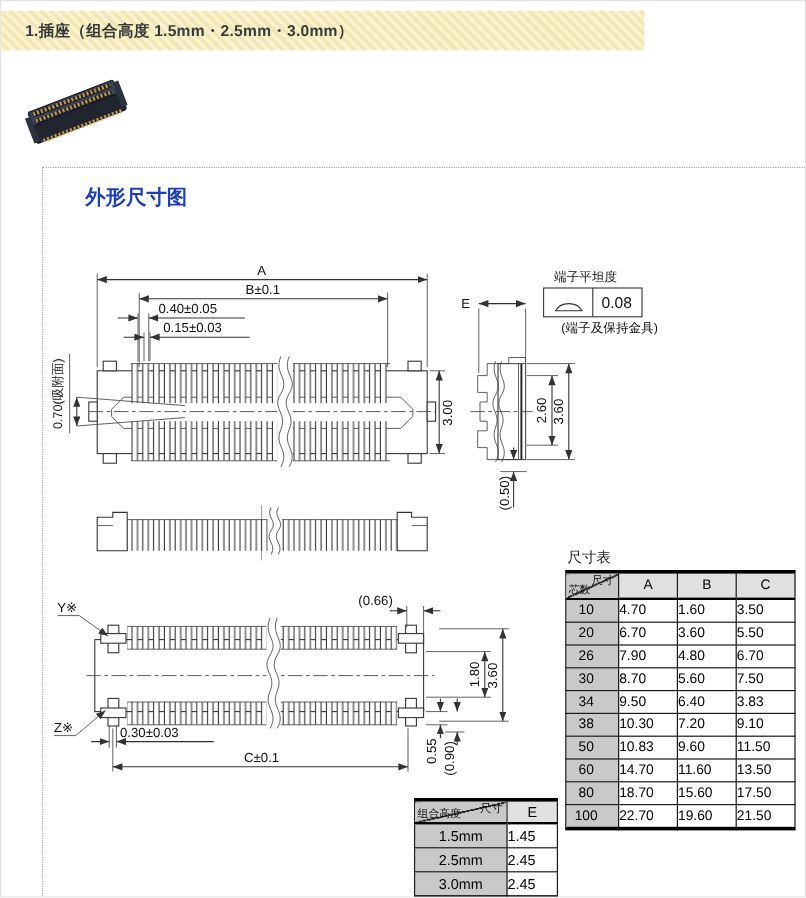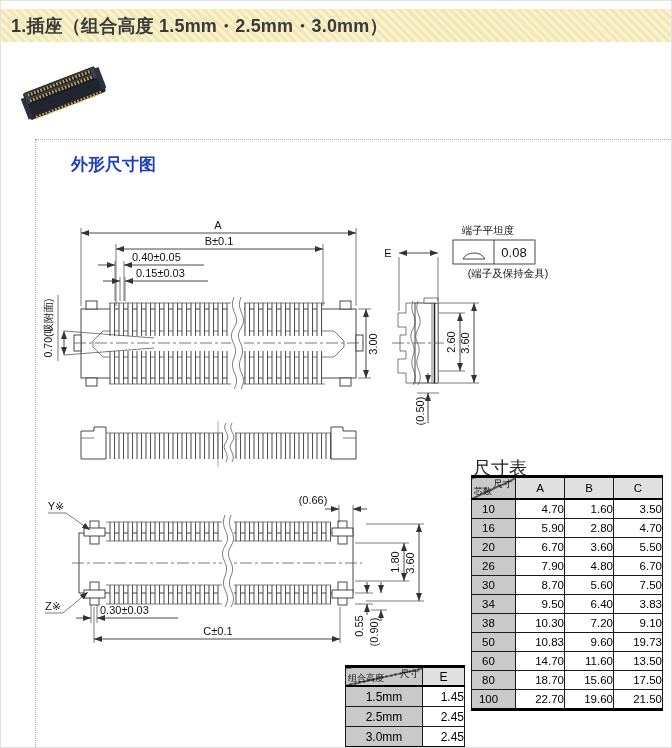--- a/index.html
+++ b/index.html
@@ -2,54 +2,54 @@
 <html><head>
 <meta charset="utf-8">
 <style>
   html,body { margin:0; padding:0; background:#fff; }
   .page {
     position:relative; width:672px; height:748px; overflow:hidden;
     background:#fff; font-family:"Liberation Sans","DejaVu Sans",sans-serif;
     border:1px solid #e3e3e3; box-sizing:border-box;
   }
   .header-bar {
-    position:absolute; left:0; top:8px; width:672px; height:33px;
+    position:absolute; left:0; top:8px; width:536px; height:33px;
     background:repeating-linear-gradient(45deg,#f9f2cc 0px,#f9f2cc 3px,#f1e6b5 3px,#f1e6b5 6px);
-    display:flex; align-items:center; box-sizing:border-box; padding-left:10px;
-    font-size:18px; font-weight:bold; color:#3a3a3a; letter-spacing:0.2px;
+    display:flex; align-items:center; box-sizing:border-box; padding-left:20px;
+    font-size:13px; font-weight:bold; color:#3a3a3a; letter-spacing:0.2px;
   }
   .dotted-box {
     position:absolute; left:34px; top:138px; width:660px; height:640px;
     border:1px dotted #a9a9a9;
   }
   .section-title {
     position:absolute; left:70px; top:152px;
     color:#1b3ec4; font-size:17px; font-weight:bold;
   }
   .tol-box {
     position:absolute; left:68px; top:181px; background:#e8e8e8;
     font-size:12px; color:#333; padding:5px 16px 5px 16px;
   }
   .drawing-svg { position:absolute; left:35px; top:210px; }
 
   
-  .size-table-title { position:absolute; left:472px; top:455px; font-size:18px; color:#222; }
+  .size-table-title { position:absolute; left:472px; top:455px; font-size:12px; color:#222; }
   table.dim-table { border-collapse:collapse; position:absolute; table-layout:fixed;
     border-top:3px solid #000; border-bottom:3px solid #000; }
   table.dim-table td, table.dim-table th { border:1px solid #1a1a1a; padding:0; font-weight:normal; }
   table.dim-table thead th { border-bottom:2px solid #000; }
   .size-table { left:470px; top:474px; font-size:11.5px; color:#000; }
   .size-table th, .size-table td { height:18px; }
   .size-table thead th { height:20px; }
   .e-table { left:344px; top:664px; font-size:12px; color:#000; }
   .e-table th, .e-table td { height:19px; }
   .e-table thead th { height:17px; }
   .g1 { background:#c9c9c9; }
   .g2 { background:#e0e0e0; }
-  .num { text-align:right; }
+  .num { text-align:left; }
   .rowhead { text-align:center; padding-right:10px !important; }
   .lblcell { text-align:center;margin-left:16px; }
   th.corner {
     position:relative;
     background:
       linear-gradient(to bottom right,
         rgba(0,0,0,0) calc(50% - 0.7px), #222 calc(50% - 0.7px),
         #222 calc(50% + 0.7px), rgba(0,0,0,0) calc(50% + 0.7px)),
       #c9c9c9;
   }
@@ -304,26 +304,20 @@
       </tr>
     </thead>
     <tbody>
       <tr>
           <td class="g1 rowhead">10</td>
           <td class="num">4.70</td>
           <td class="num">1.60</td>
           <td class="num">3.50</td>
         </tr>
       <tr>
-          <td class="g1 rowhead">16</td>
-          <td class="num">5.90</td>
-          <td class="num">2.80</td>
-          <td class="num">4.70</td>
-        </tr>
-      <tr>
           <td class="g1 rowhead">20</td>
           <td class="num">6.70</td>
           <td class="num">3.60</td>
           <td class="num">5.50</td>
         </tr>
       <tr>
           <td class="g1 rowhead">26</td>
           <td class="num">7.90</td>
           <td class="num">4.80</td>
           <td class="num">6.70</td>
@@ -343,21 +337,21 @@
       <tr>
           <td class="g1 rowhead">38</td>
           <td class="num">10.30</td>
           <td class="num">7.20</td>
           <td class="num">9.10</td>
         </tr>
       <tr>
           <td class="g1 rowhead">50</td>
           <td class="num">10.83</td>
           <td class="num">9.60</td>
-          <td class="num">19.73</td>
+          <td class="num">11.50</td>
         </tr>
       <tr>
           <td class="g1 rowhead">60</td>
           <td class="num">14.70</td>
           <td class="num">11.60</td>
           <td class="num">13.50</td>
         </tr>
       <tr>
           <td class="g1 rowhead">80</td>
           <td class="num">18.70</td>

